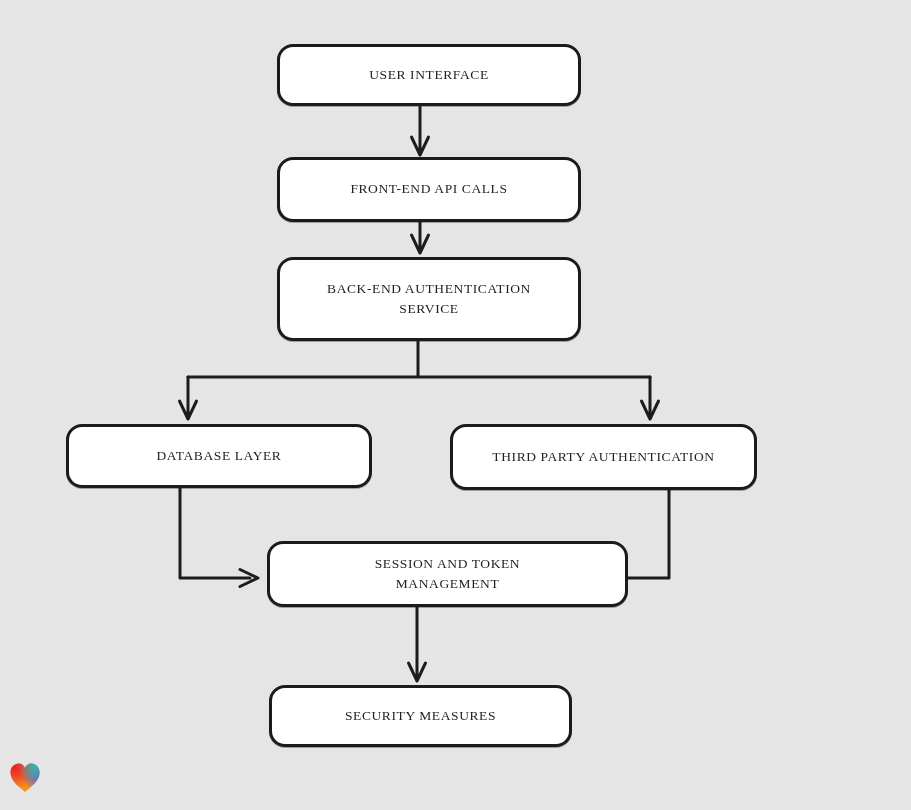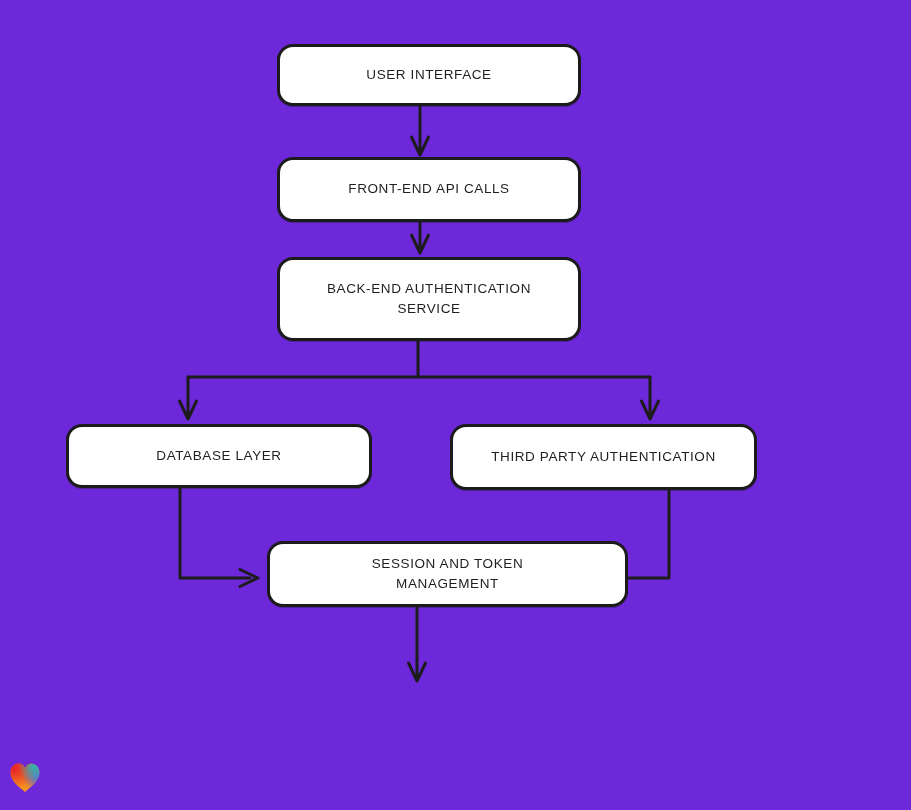--- a/index.html
+++ b/index.html
@@ -4,23 +4,23 @@
 <style>
   html, body {
     margin: 0;
     padding: 0;
     background: #ffffff;
   }
   .canvas {
     position: relative;
     width: 911px;
     height: 810px;
-    background: #6d28d9;
+    background: #e5e5e5;
     overflow: hidden;
-    font-family: Liberation Sans, sans-serif;
+    font-family: Liberation Serif, serif;
   }
   .edges {
     position: absolute;
     left: 0;
     top: 0;
     width: 911px;
     height: 810px;
   }
   .edges path {
     stroke: #1c1c1c;
@@ -114,16 +114,19 @@
   </div>
 
   <div class="node" id="node-database-layer">
     <span class="label">DATABASE LAYER</span>
   </div>
 
   <div class="node wrap-200" id="node-session-token">
     <span class="label">SESSION AND TOKEN MANAGEMENT</span>
   </div>
 
+  <div class="node" id="node-security">
+    <span class="label">SECURITY MEASURES</span>
+  </div>
 
   <div class="logo-heart"></div>
 
 </div>
 
 </body></html>

